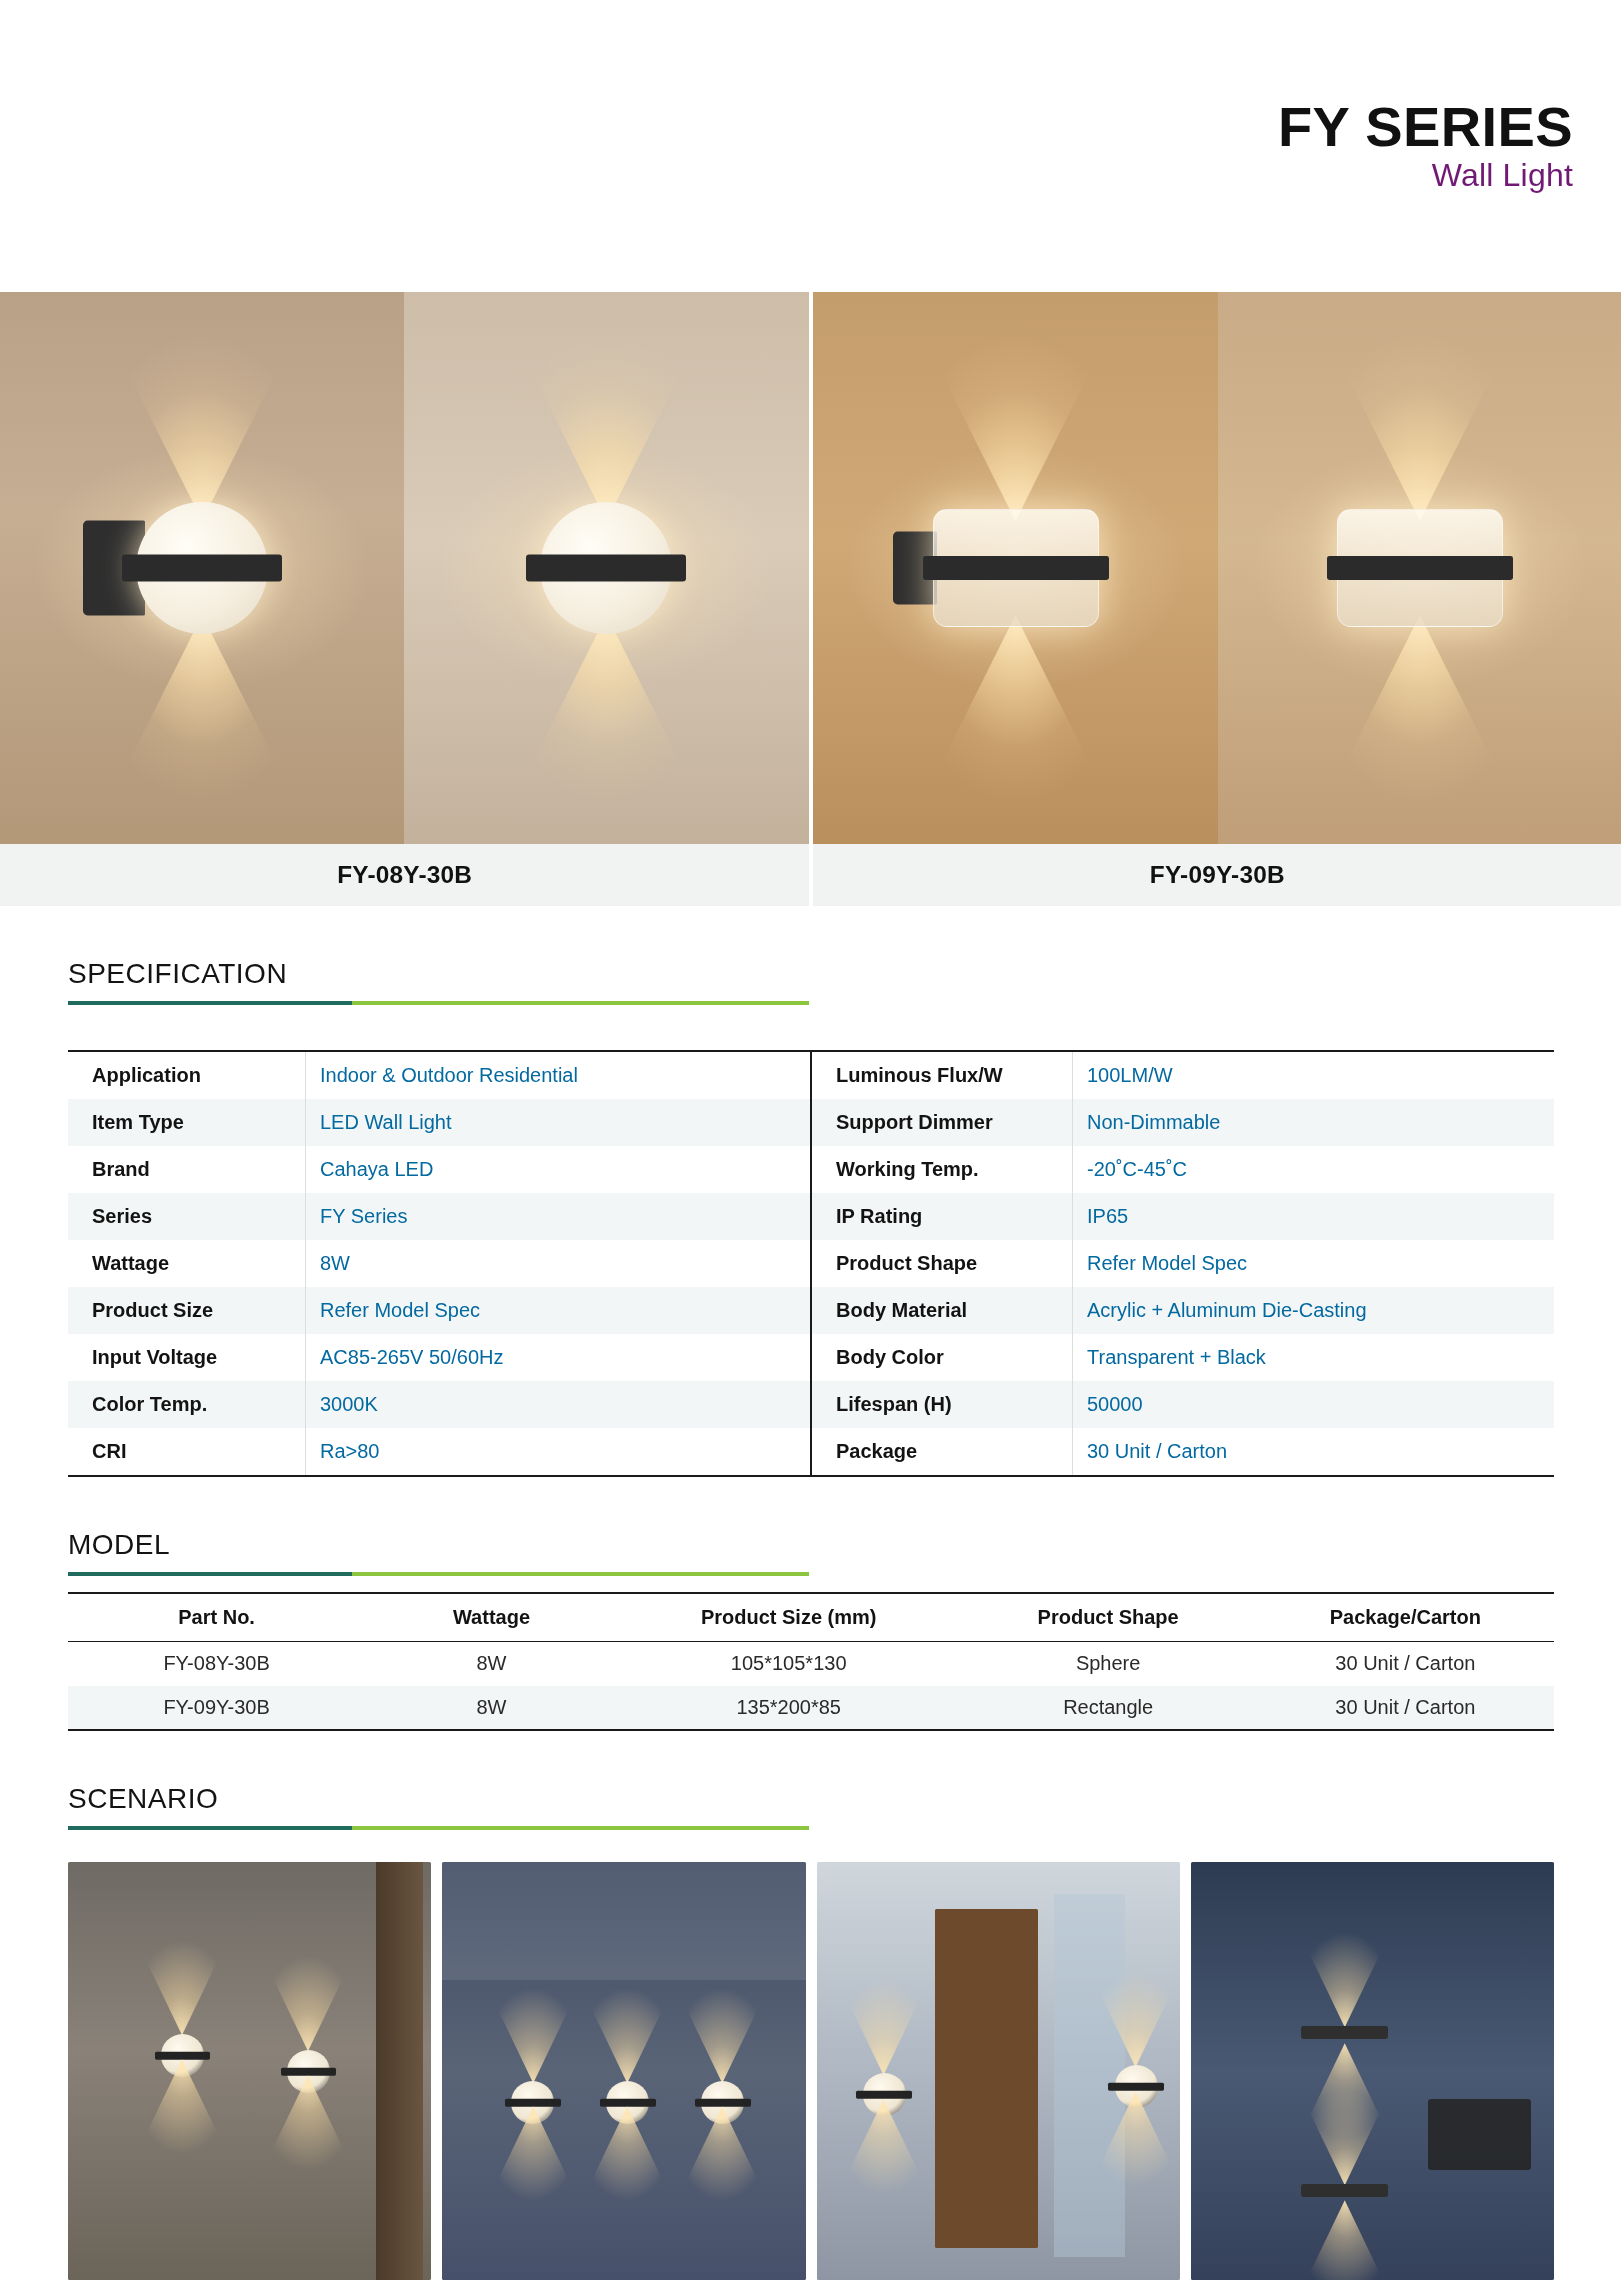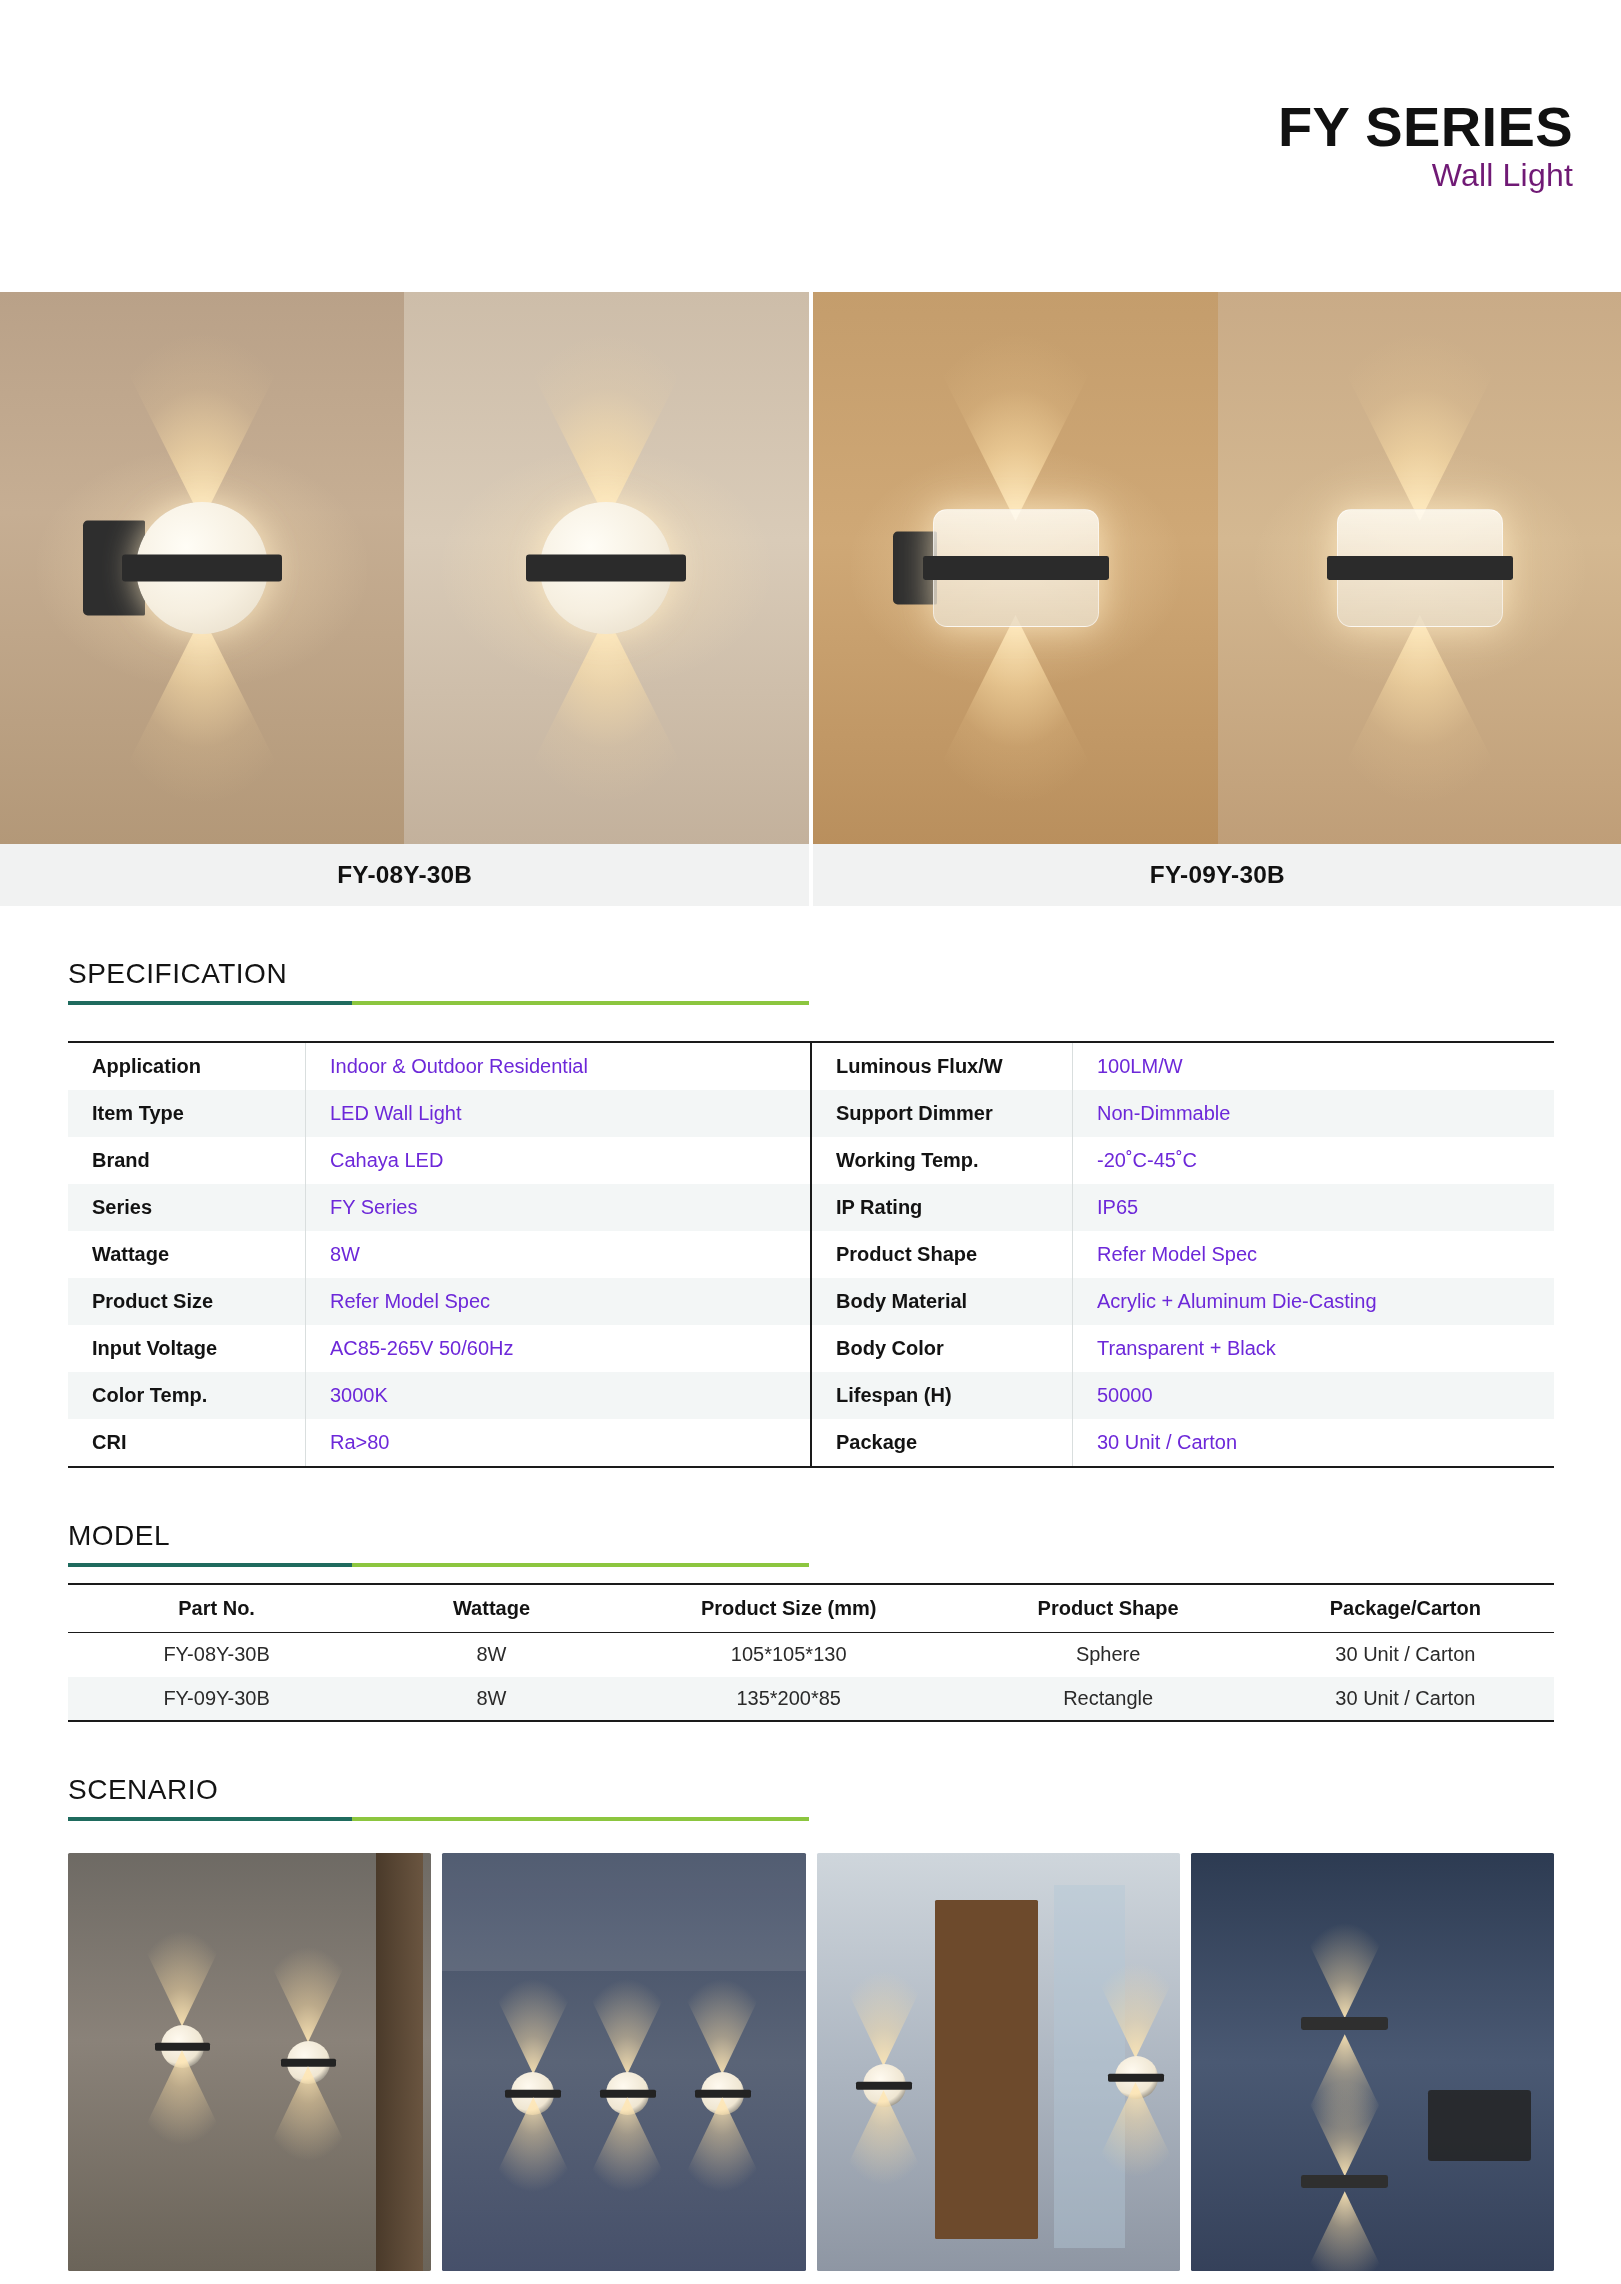--- a/index.html
+++ b/index.html
@@ -185,41 +185,41 @@
     position: absolute;
     left: 0; top: 0;
     height: 4px;
     width: 284px;
     background: #1f6b5e;
   }
 
   
   .spec-wrap {
     display: flex;
-    margin-top: 36px;
+    margin-top: 45px;
     border-top: 2.4px solid #1a1a1a;
     border-bottom: 2.4px solid #1a1a1a;
   }
   .spec-col { flex: 1 1 0; }
   .spec-col.left { border-right: 2.4px solid #1a1a1a; }
   .spec-row { display: flex; align-items: stretch; }
   .spec-row.alt { background: #f3f6f6; }
   .spec-key {
     width: 237px;
     padding: 12px 20.5px 12px 24px;
     font-size: 20px;
     font-weight: 700;
     color: #131313;
   }
   .spec-col.right .spec-key { width: 260px; }
   .spec-val {
     flex: 1;
-    padding: 12px 24px;
+    padding: 12px 14px;
     font-size: 20px;
-    color: #6d28d9;
+    color: #0369a1;
     border-left: 0.8px solid #d9dede;
   }
 
   
   .model-table {
     width: 100%;
     margin-top: 16px;
     border-collapse: collapse;
     border-top: 2.4px solid #1a1a1a;
     border-bottom: 2.4px solid #1a1a1a;

